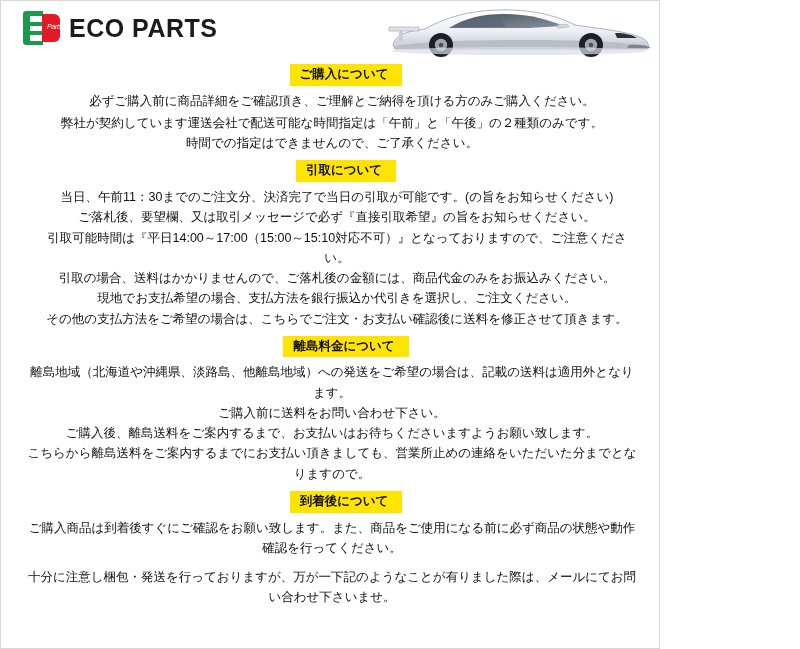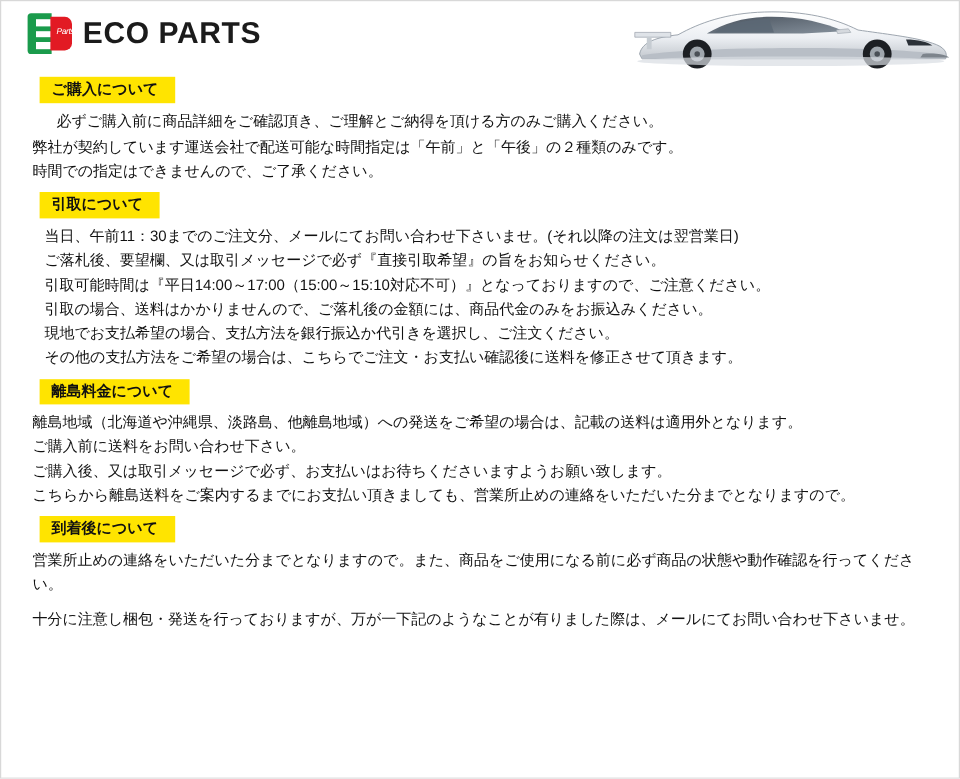--- a/index.html
+++ b/index.html
@@ -10,21 +10,21 @@
     width: 800px;
     height: 649px;
     background: #ffffff;
     font-family: "Liberation Sans", sans-serif;
     font-size: 12.5px;
     color: #111111;
     overflow: hidden;
   }
   .page {
     position: relative;
-    width: 800px;
+    width: 660px;
     height: 649px;
     border: 1px solid #d8d8d8;
     box-sizing: border-box;
     background: #ffffff;
   }
 
   
   .header {
     position: relative;
     height: 58px;
@@ -94,20 +94,21 @@
     position: absolute;
     right: 0;
     top: 0;
     width: 280px;
     height: 58px;
   }
 
   
   .section {
     padding: 0 0 2px 0;
+    text-align: center;
   }
   .tagline {
     display: inline-block;
     background: #ffe400;
     color: #111111;
     font-size: 12.5px;
     font-weight: bold;
     padding: 3px 14px 3px 10px;
     margin: 5px 0 5px 22px;
     line-height: 1.25;
@@ -192,43 +193,43 @@
     <div class="body-block i1">
       <div class="line">弊社が契約しています運送会社で配送可能な時間指定は「午前」と「午後」の２種類のみです。</div>
       <div class="line">時間での指定はできませんので、ご了承ください。</div>
     </div>
   </div>
 
 
   <div class="section">
     <div class="tagline indent-2">引取について</div>
     <div class="body-block i2">
-      <div class="line">当日、午前11：30までのご注文分、メールにてお問い合わせ下さいませ。(それ以降の注文は翌営業日)</div>
+      <div class="line">当日、午前11：30までのご注文分、決済完了で当日の引取が可能です。(の旨をお知らせください)</div>
       <div class="line">ご落札後、要望欄、又は取引メッセージで必ず『直接引取希望』の旨をお知らせください。</div>
       <div class="line">引取可能時間は『平日14:00～17:00（15:00～15:10対応不可）』となっておりますので、ご注意ください。</div>
       <div class="line">引取の場合、送料はかかりませんので、ご落札後の金額には、商品代金のみをお振込みください。</div>
       <div class="line">現地でお支払希望の場合、支払方法を銀行振込か代引きを選択し、ご注文ください。</div>
       <div class="line">その他の支払方法をご希望の場合は、こちらでご注文・お支払い確認後に送料を修正させて頂きます。</div>
     </div>
   </div>
 
   <div class="section">
     <div class="tagline indent-2">離島料金について</div>
     <div class="body-block i1">
       <div class="line">離島地域（北海道や沖縄県、淡路島、他離島地域）への発送をご希望の場合は、記載の送料は適用外となります。</div>
       <div class="line">ご購入前に送料をお問い合わせ下さい。</div>
-      <div class="line">ご購入後、又は取引メッセージで必ず、お支払いはお待ちくださいますようお願い致します。</div>
+      <div class="line">ご購入後、離島送料をご案内するまで、お支払いはお待ちくださいますようお願い致します。</div>
       <div class="line">こちらから離島送料をご案内するまでにお支払い頂きましても、営業所止めの連絡をいただいた分までとなりますので。</div>
     </div>
   </div>
 
   <div class="section">
     <div class="tagline indent-2">到着後について</div>
     <div class="body-block i1">
-      <div class="line">営業所止めの連絡をいただいた分までとなりますので。また、商品をご使用になる前に必ず商品の状態や動作確認を行ってください。</div>
+      <div class="line">ご購入商品は到着後すぐにご確認をお願い致します。また、商品をご使用になる前に必ず商品の状態や動作確認を行ってください。</div>
       <div class="gap-m"></div>
       <div class="line">十分に注意し梱包・発送を行っておりますが、万が一下記のようなことが有りました際は、メールにてお問い合わせ下さいませ。</div>
 
     </div>
     
   </div>
 
 </div>
 
 </body></html>

